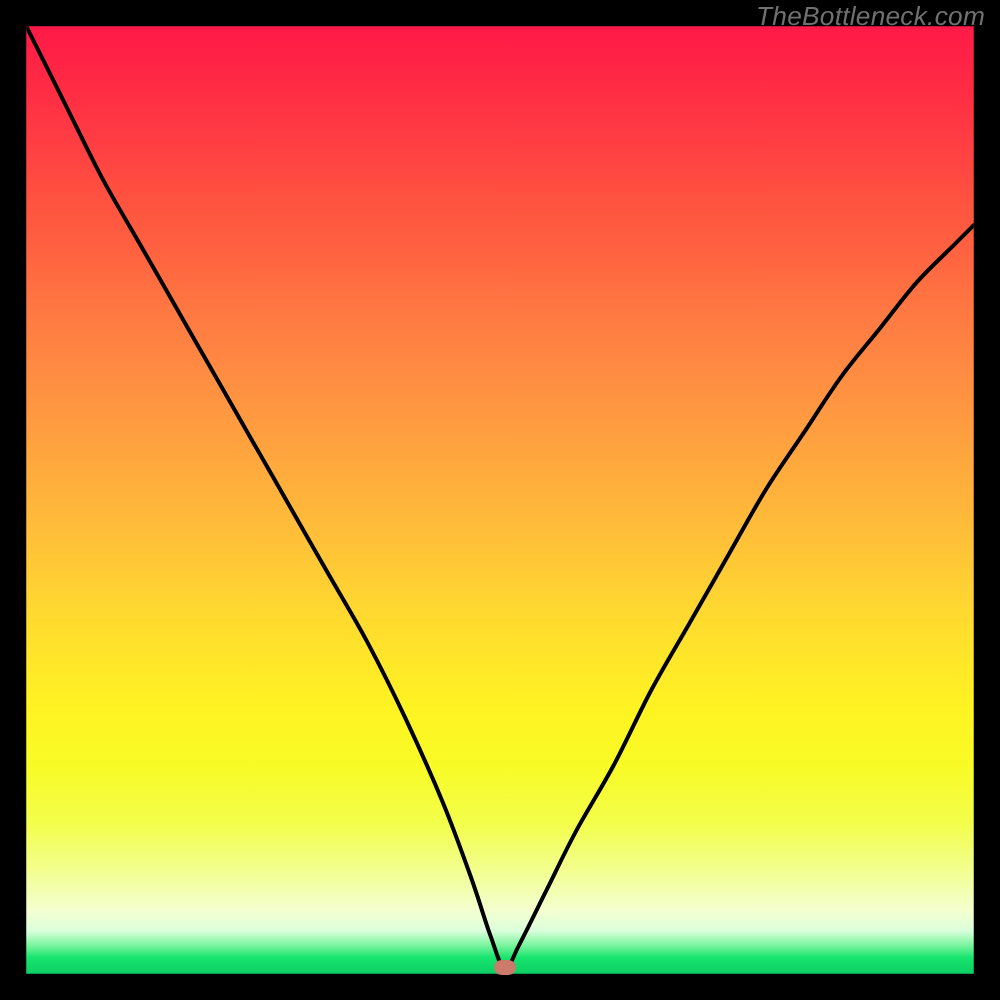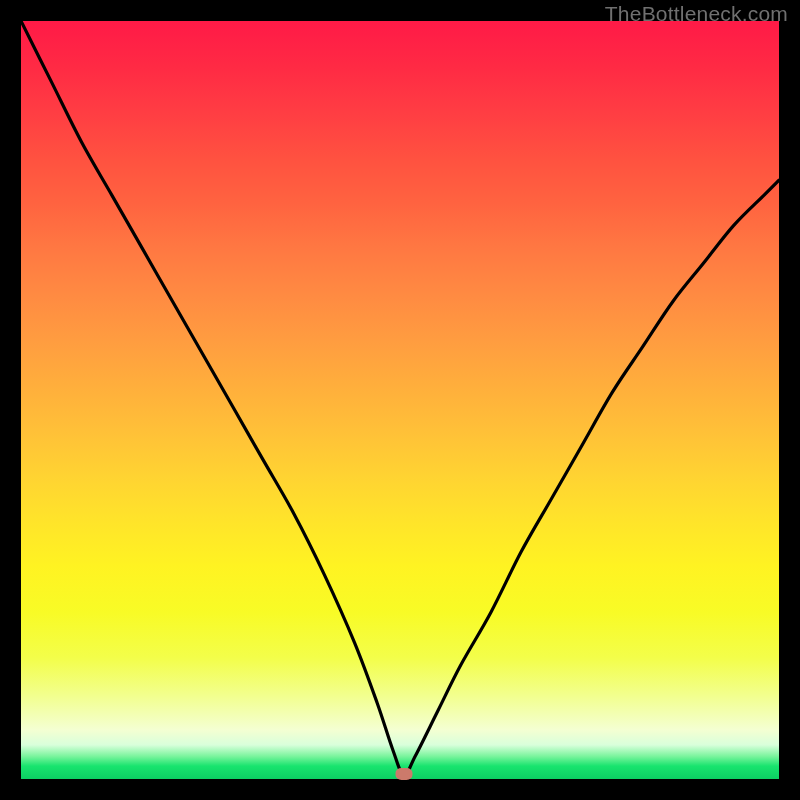--- a/index.html
+++ b/index.html
@@ -11,20 +11,21 @@
     overflow: hidden;
     font-family: Arial, Helvetica, sans-serif;
   }
   .frame {
     position: absolute;
     left: 0;
     top: 0;
     width: 800px;
     height: 800px;
     background: #000;
+    font-style: italic;
   }
   .plot {
     position: absolute;
     left: 21px;
     top: 21px;
     width: 758px;
     height: 758px;
     
     background: linear-gradient(to bottom,
       #ff1a47 0%,

